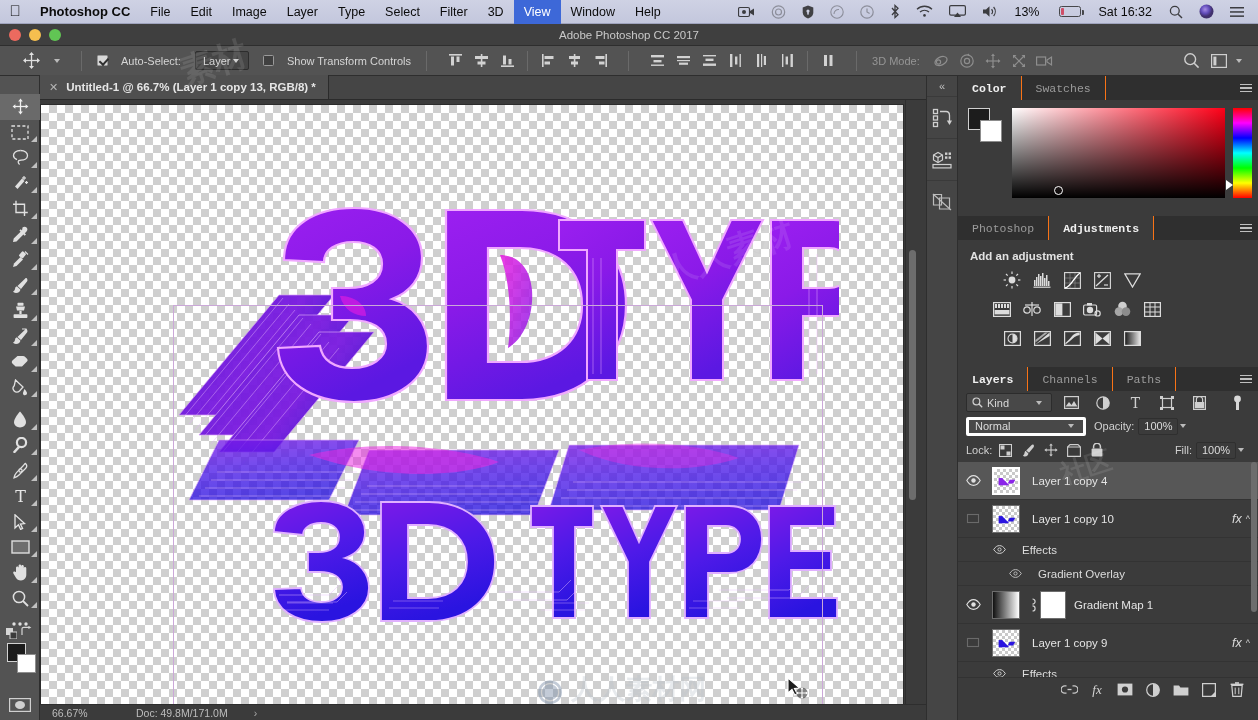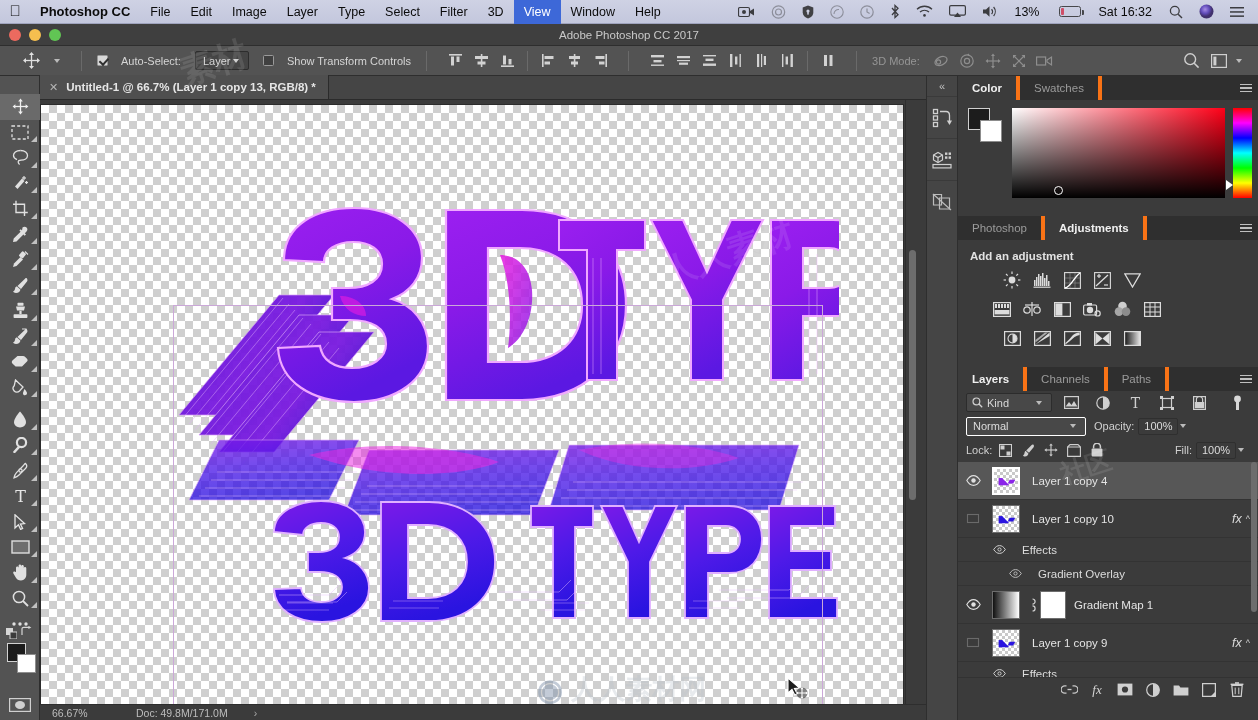--- a/index.html
+++ b/index.html
@@ -169,21 +169,22 @@
   .dock-icon { height:42px; display:flex;align-items:center;justify-content:center; border-top:1px solid #3a3a3a;}
 
   
   .panels { position:absolute; top:76px; left:958px; width:300px; height:644px; background:#3b3b3b; }
   .panel { background:#3b3b3b; }
   .panel-tabs {
     height:24px; background:#2f2f2f; display:flex; align-items:stretch; position:relative;
   }
   .ptab {
     padding:0 14px; display:flex;align-items:center; font-size:11.5px; color:#9b9b9b;
-    border-right:4px solid #f97316;
+    border-right:1px solid #f97316;
+    font-family:Liberation Mono, monospace;
   }
   .ptab.active { background:#3b3b3b; color:#f0f0f0; font-weight:bold; }
   .pmenu { margin-left:auto; width:24px; display:flex;align-items:center;justify-content:center; }
   .hamb { width:12px; }
   .hamb i { display:block; height:1.5px; background:#bfbfbf; margin:2px 0; }
 
   
   .color-body { height:116px; display:flex; padding:8px 6px 8px 10px; gap:8px; position:relative;}
   .cp-swatches { position:relative; width:36px; height:34px; }
   .cp-fg { position:absolute; left:0; top:0; width:22px;height:22px; background:#1c1c1c; border:1.5px solid #d0d0d0;}
@@ -213,21 +214,21 @@
     height:23px; display:flex; align-items:center; padding: 0 8px; gap:6px;
   }
   .kind-box {
     width:86px; height:19px; background:#484848; border:1px solid #2c2c2c; border-radius:2px;
     display:flex;align-items:center; padding:0 3px 0 5px; font-size:11px; color:#d8d8d8;
   }
   .kind-box .caret { margin-left:auto; }
   .filter-ic { width:26px;height:20px;display:flex;align-items:center;justify-content:center;}
   .blend-row { height:24px; display:flex; align-items:center; padding:0 8px; gap:0; }
   .blend-sel {
-    width:120px;height:19px;background:#484848;border:1px solid #ffffff;border-radius:2px;
+    width:120px;height:19px;background:#484848;border:3px solid #ffffff;border-radius:2px;
     display:flex;align-items:center;padding:0 3px 0 6px;font-size:11px;color:#dcdcdc;
   }
   .blend-sel .caret { margin-left:auto; }
   .lbl { font-size:11px; color:#d0d0d0; margin-left:8px; }
   .numbox {
     width:40px;height:17px;background:#3b3b3b;border:1px solid #2f2f2f;border-radius:2px;
     display:flex;align-items:center;justify-content:center;font-size:11px;color:#dcdcdc;margin-left:4px;
   }
   .lock-row { height:24px; display:flex; align-items:center; padding:0 8px; }
   .lock-ic { width:20px;height:18px;display:flex;align-items:center;justify-content:center;margin-left:3px;}

